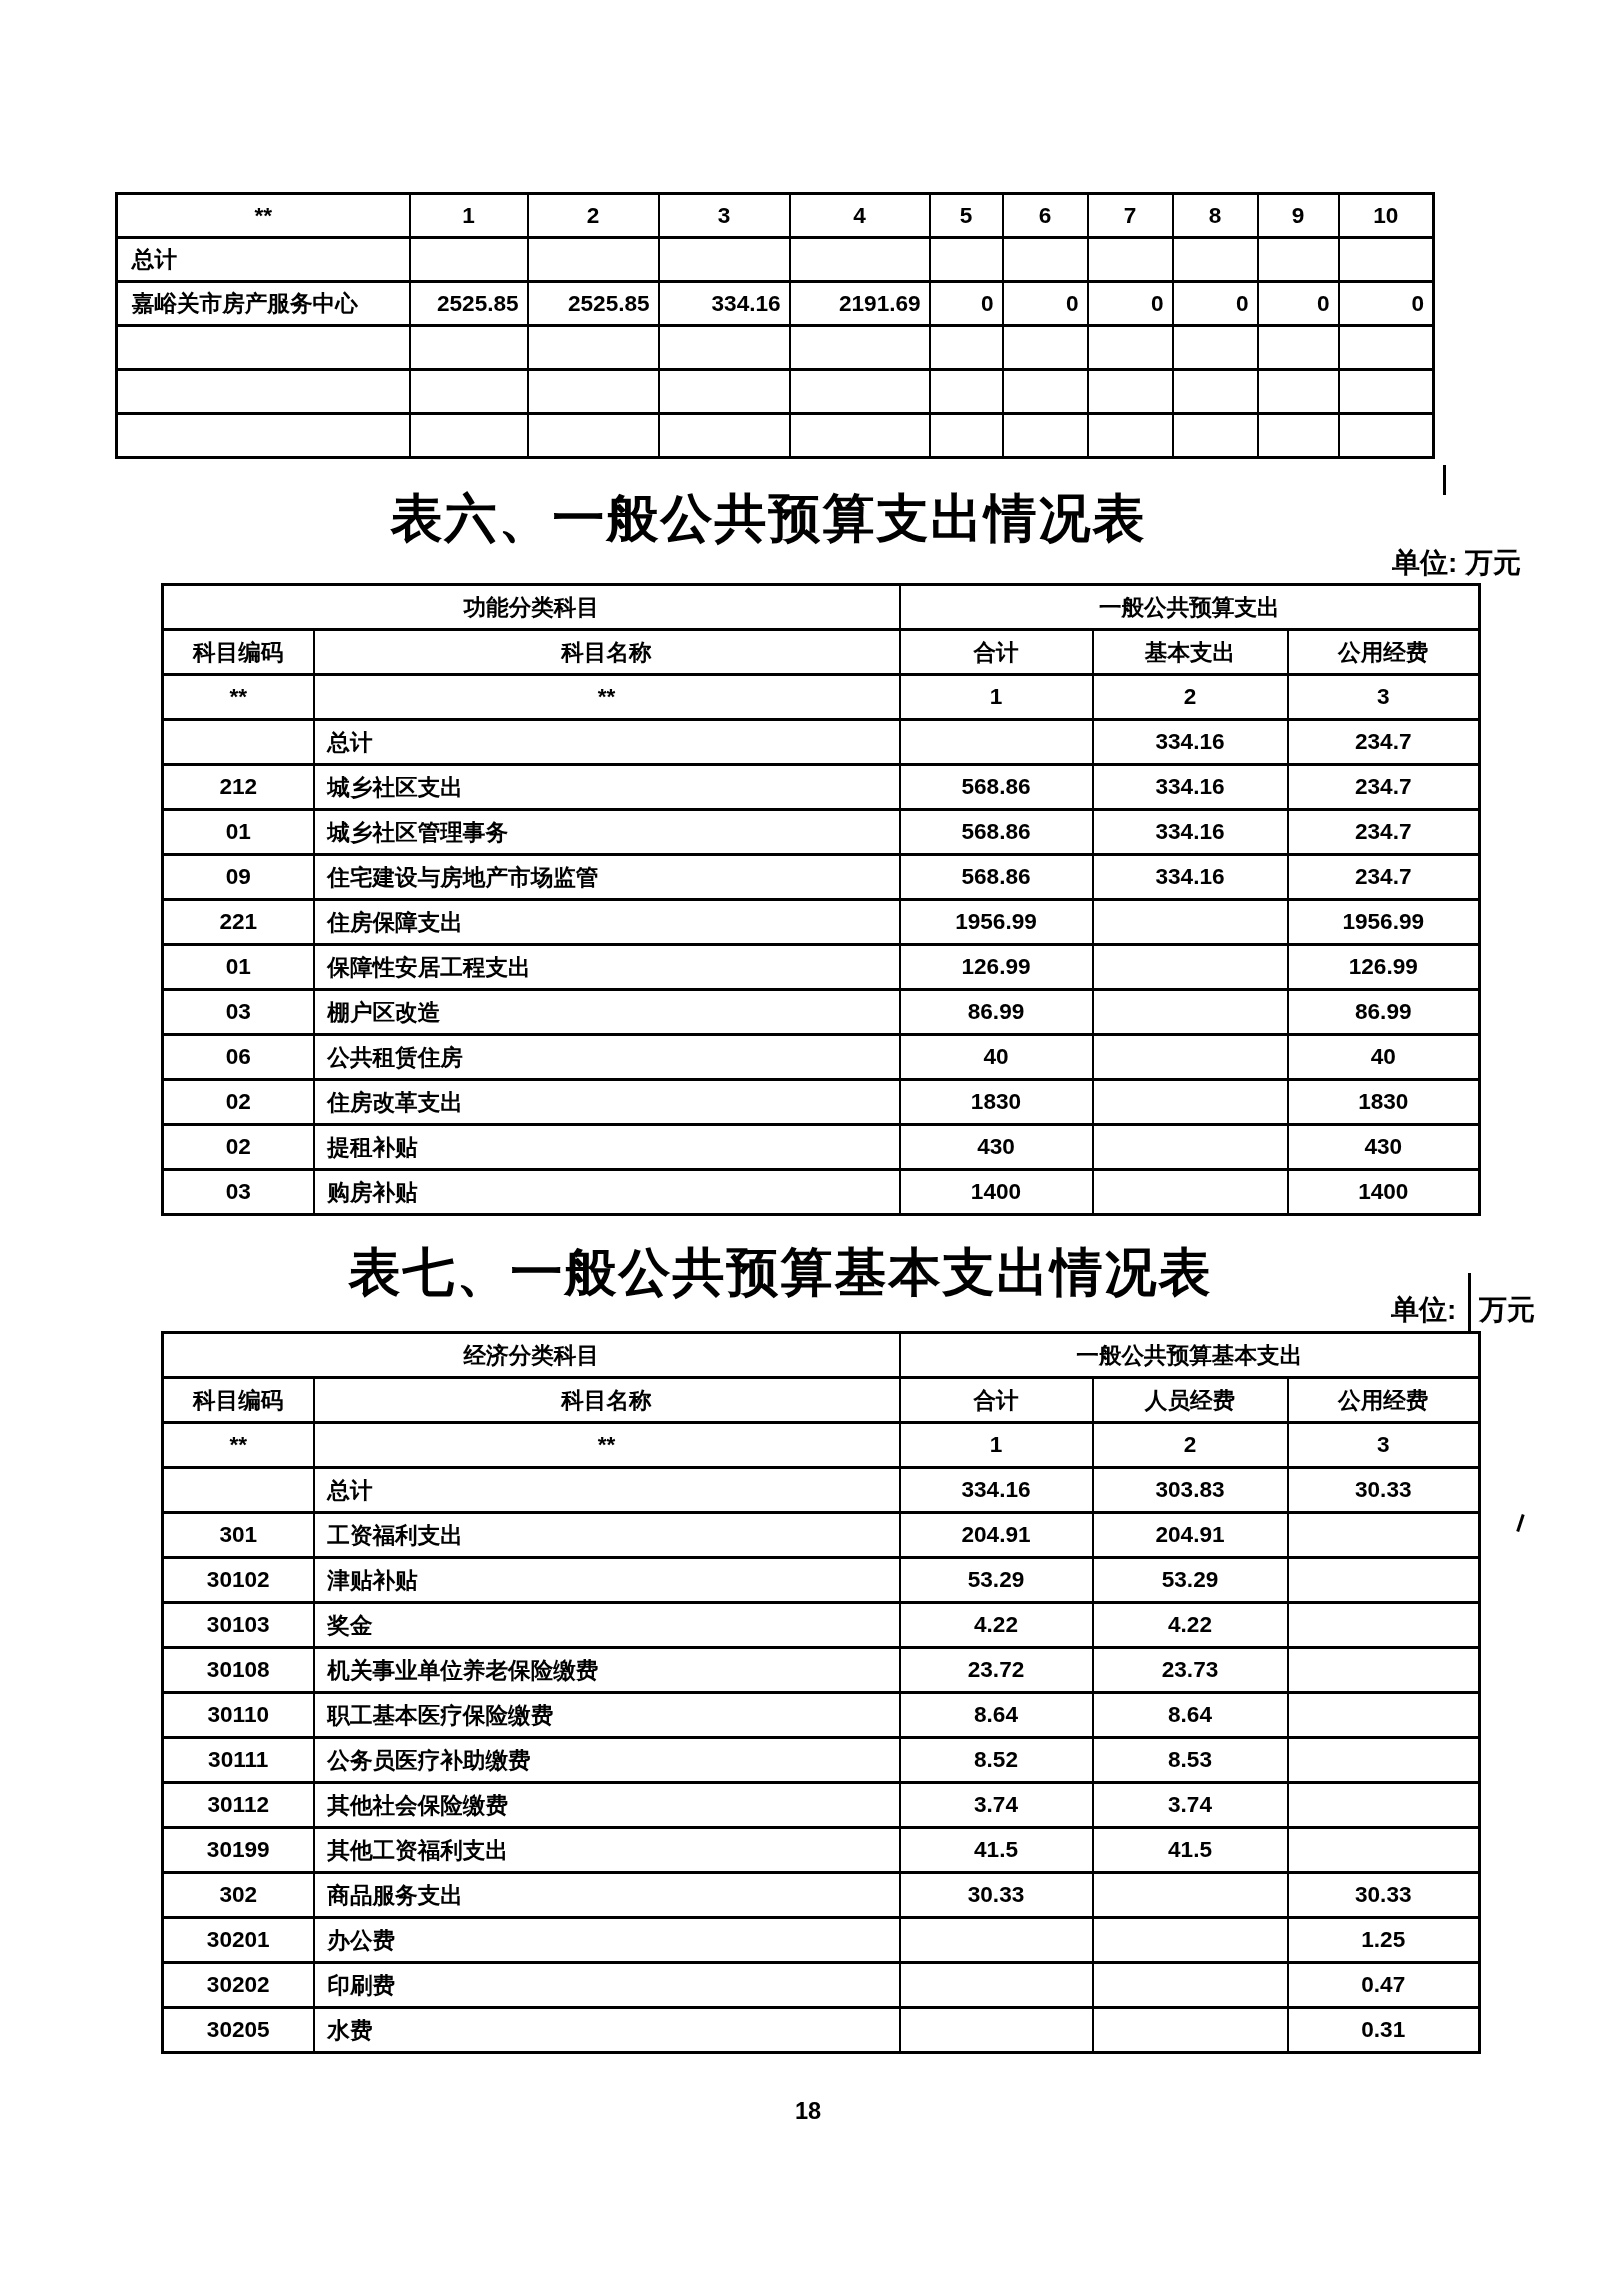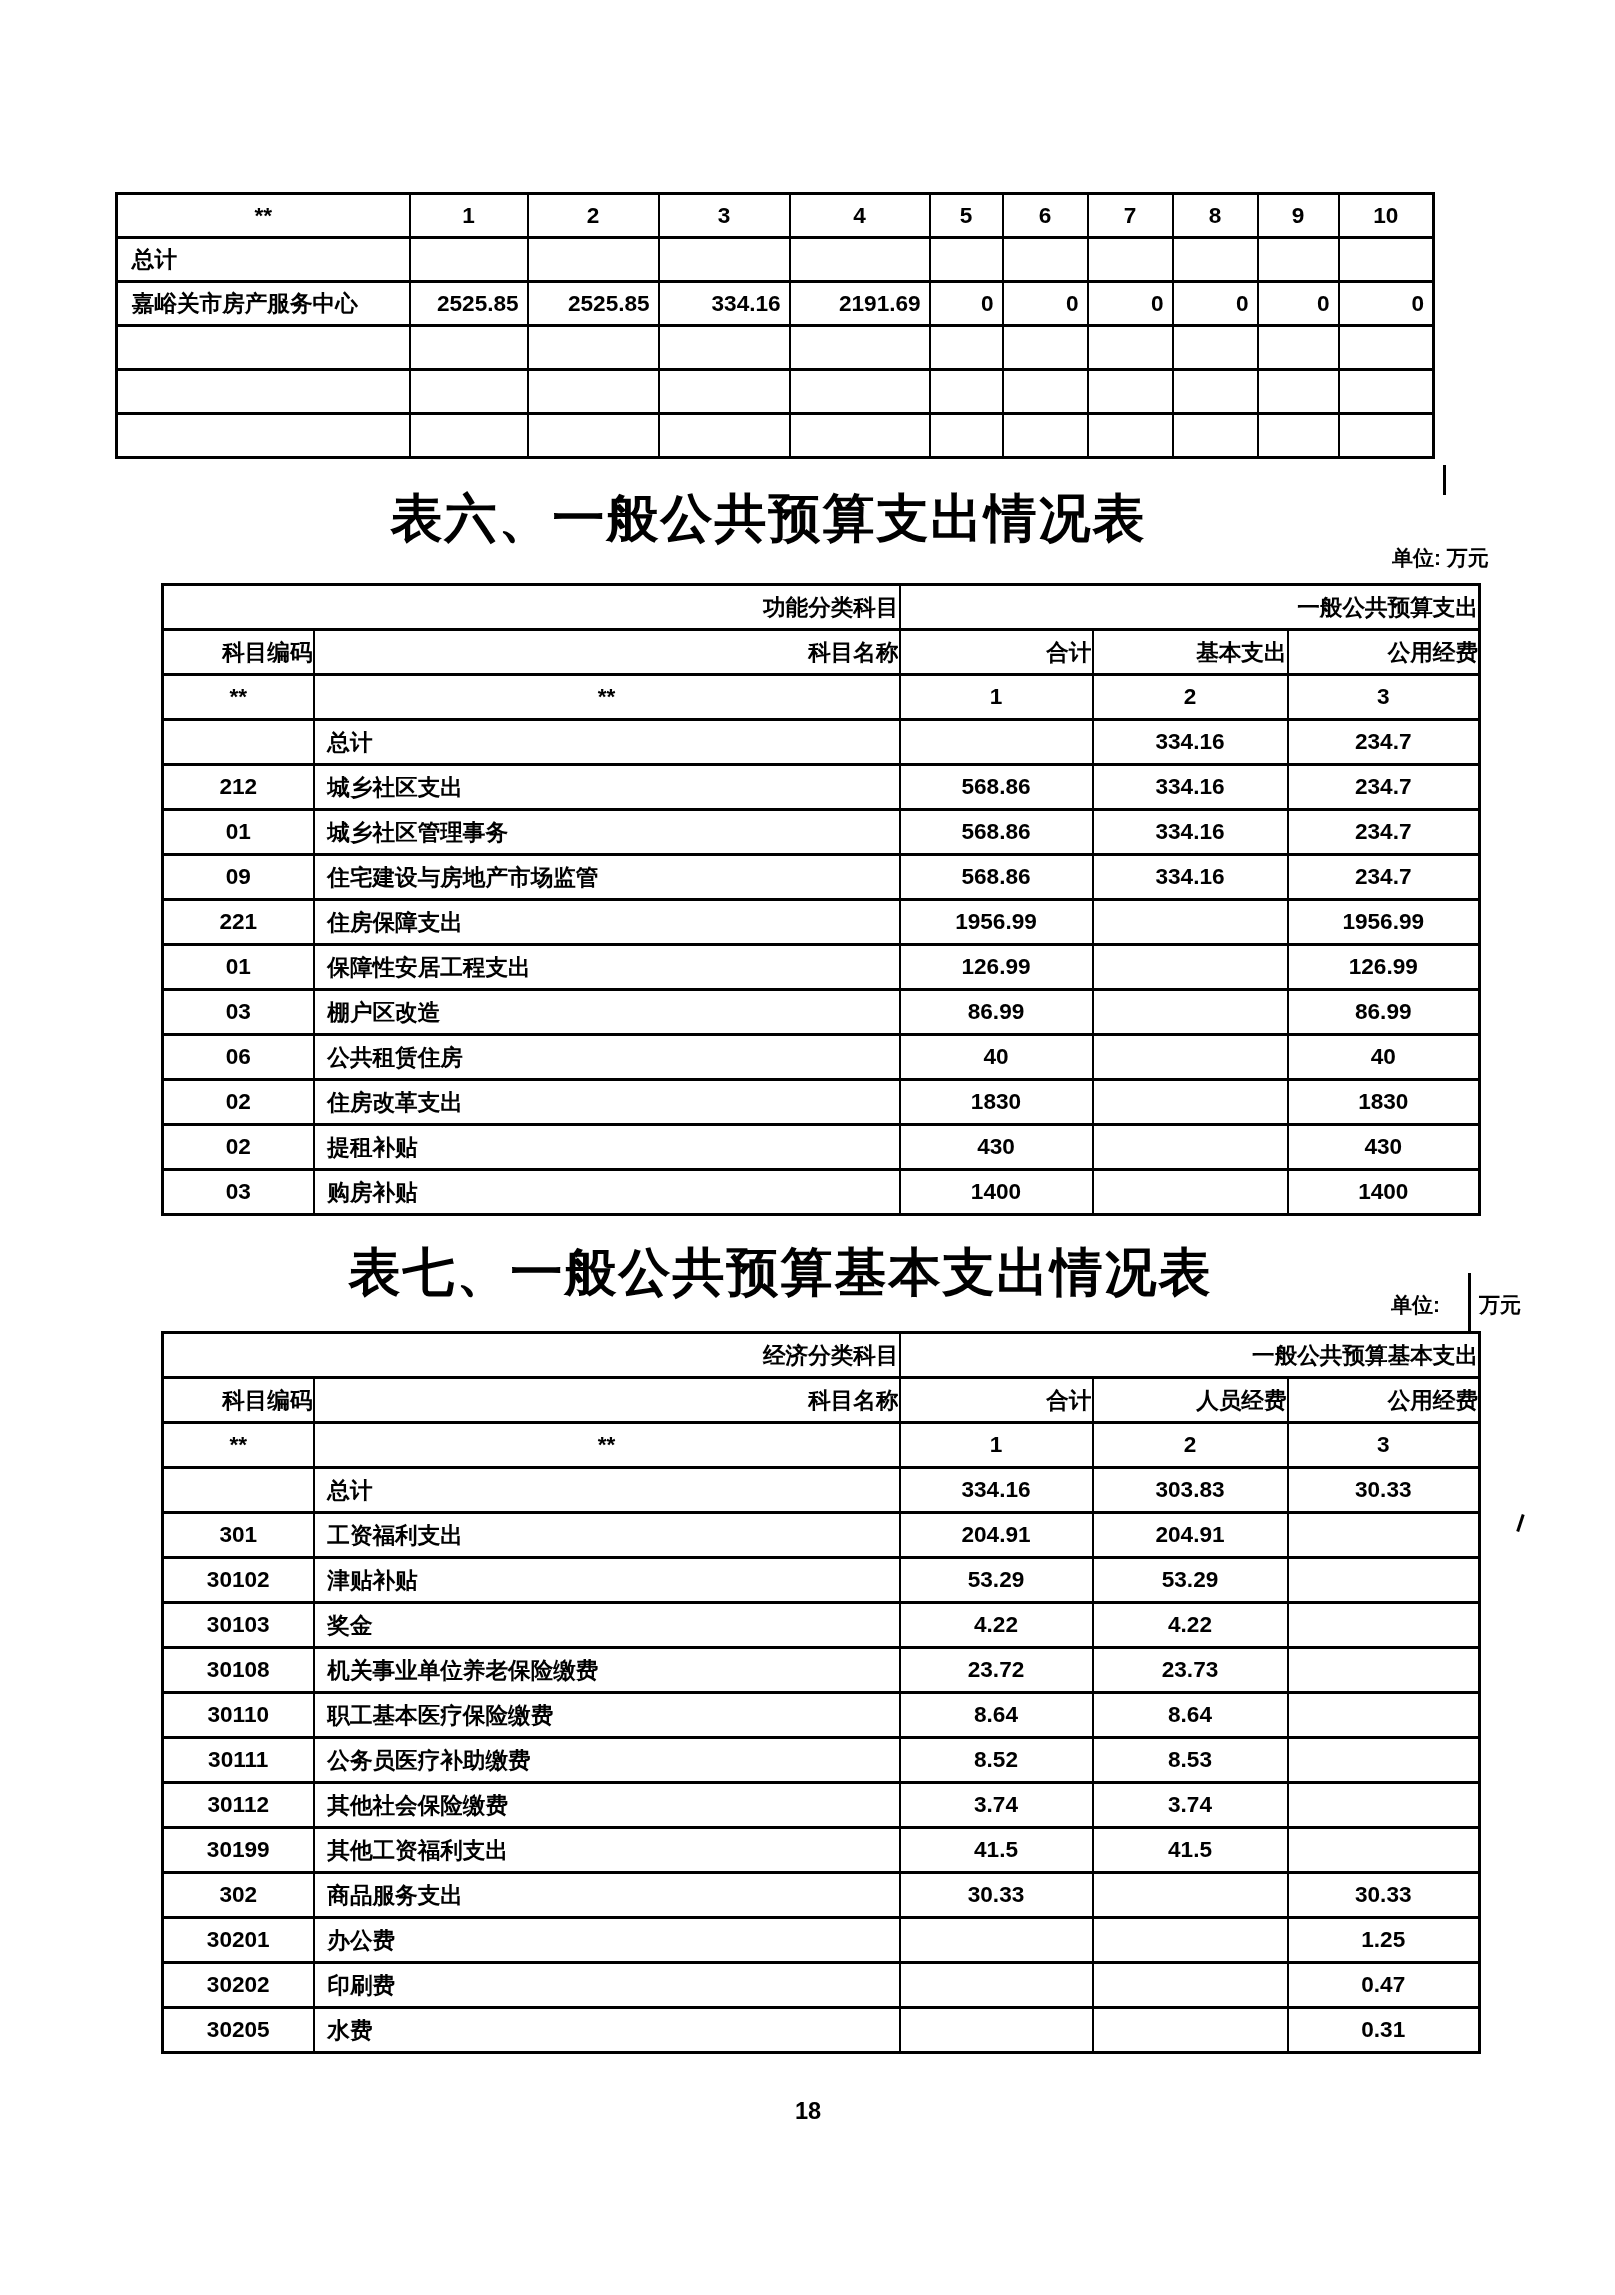--- a/index.html
+++ b/index.html
@@ -22,30 +22,30 @@
   .ttop{left:115px;top:192px;width:1317px;}
   .ttop tr{height:44px;}
   .ttop th{text-align:center;}
   .ttop td{text-align:right;padding-right:7.9px;}
   .ttop td.c0{text-align:left;padding-left:13.8px;padding-right:0;}
   
   .tmain{left:161px;top:583px;width:1317px;}
   .t6 tr{height:45px;}
   .t7{top:1331px;}
   .t7 tr{height:45px;}
-  .tmain th{text-align:right;border-radius:14px;}
+  .tmain th{text-align:center;border-radius:14px;}
   .tmain td{text-align:center;}
   .tmain td.c1{text-align:left;padding-left:12.8px;}
   .tmain tr.idx td{text-align:center;padding-left:0;}
   .doc-title{
     position:absolute;font-size:52px;font-weight:bold;text-align:center;
     letter-spacing:2px;white-space:nowrap;
   }
   .unit-label{
-    position:absolute;font-size:21px;font-weight:bold;white-space:nowrap;
+    position:absolute;font-size:28px;font-weight:bold;white-space:nowrap;
   }
   .page-number{
     position:absolute;top:2098px;left:0;width:1616px;text-align:center;
     font-size:23.6px;font-weight:bold;
   }
   .artifact{position:absolute;background:#000;}
 </style>
 </head>
 <body>
 

